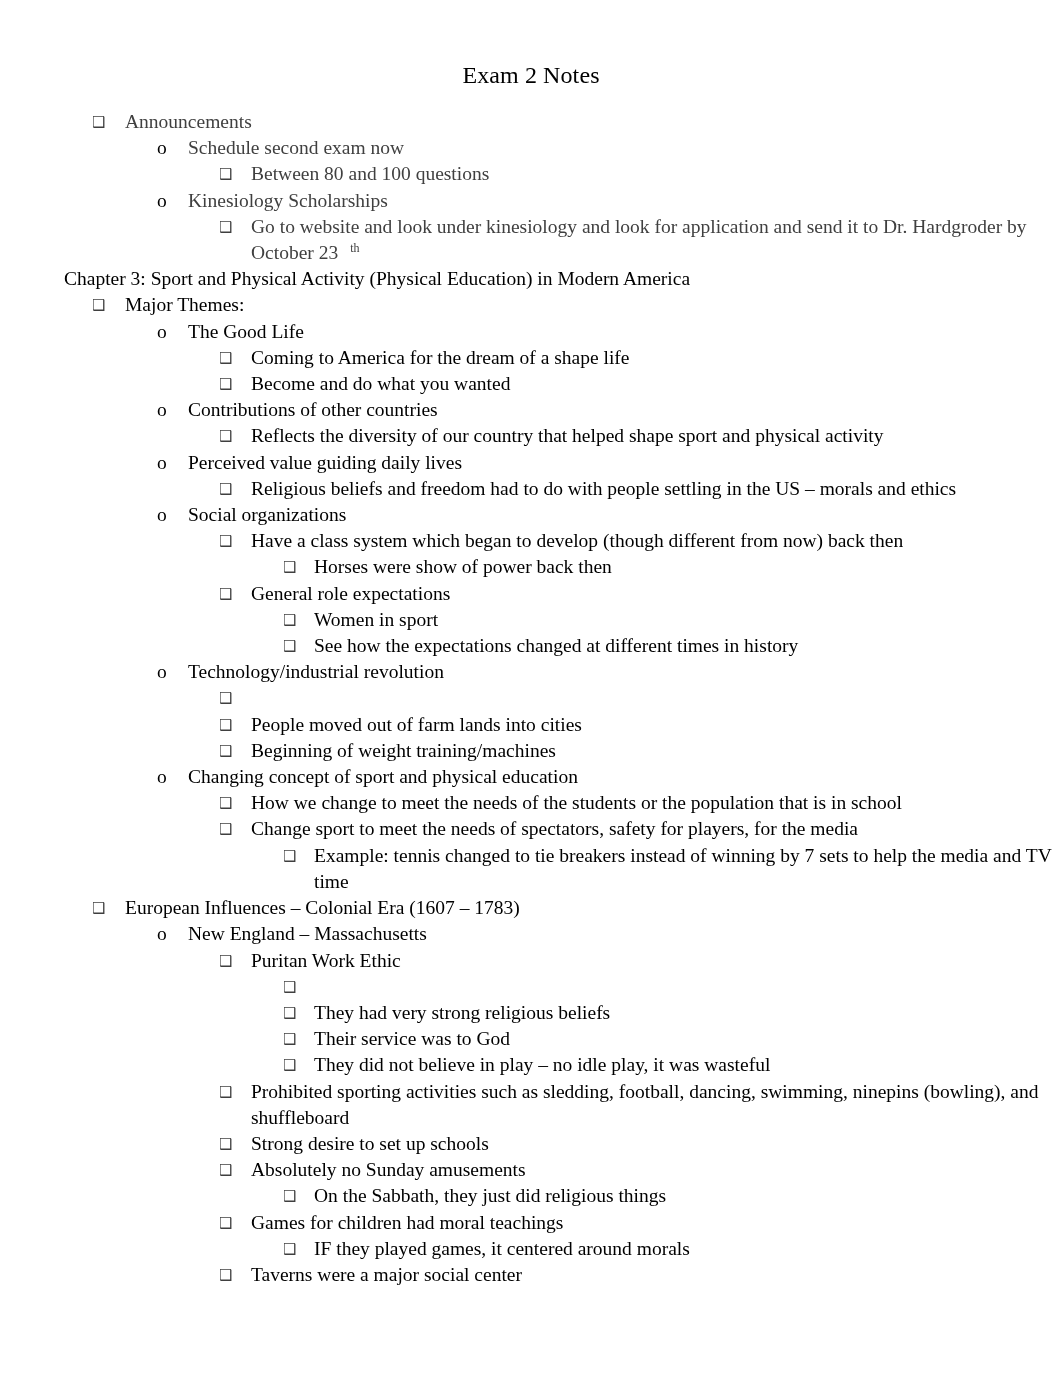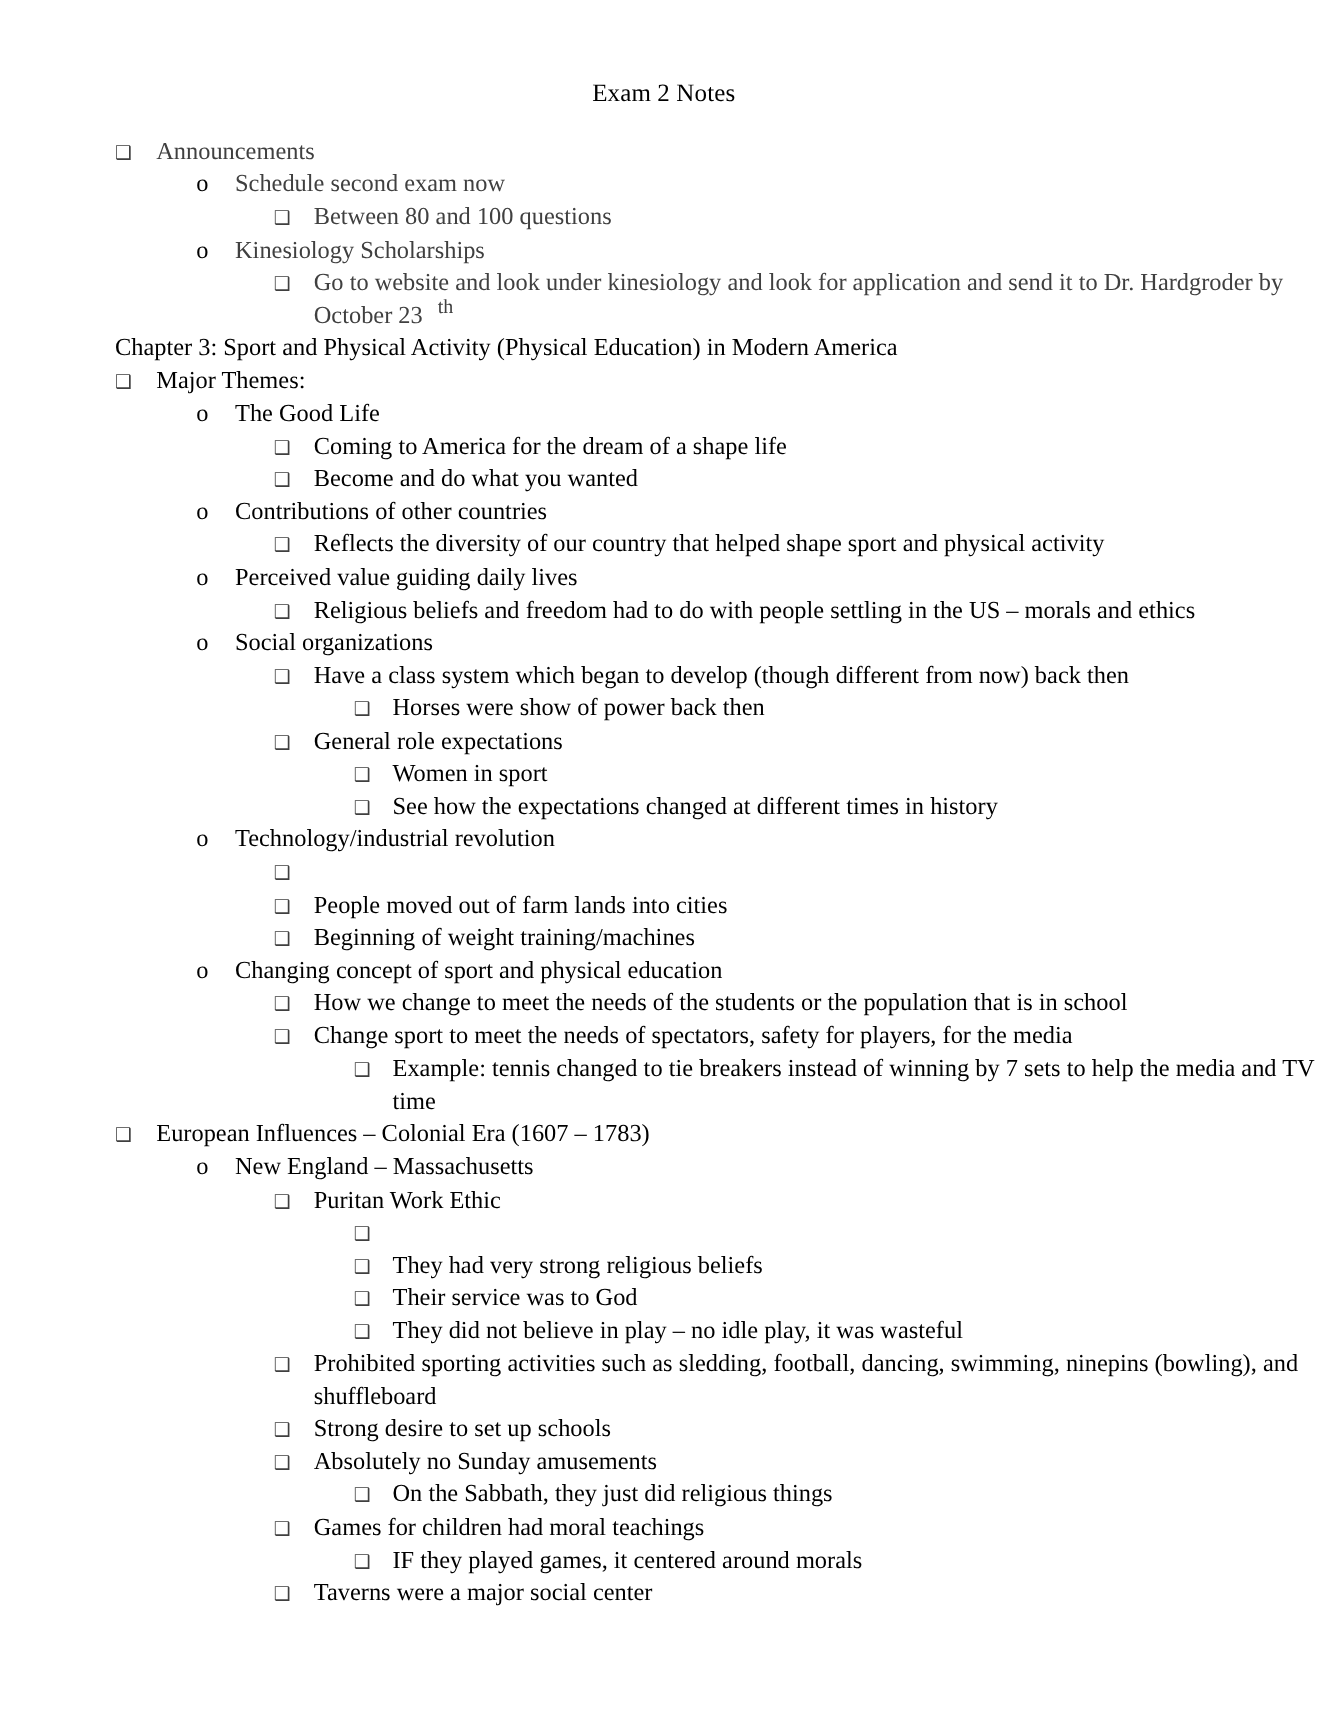--- a/index.html
+++ b/index.html
@@ -17,21 +17,21 @@
   .page {
     position: relative;
     width: 1062px;
     height: 1377px;
     box-sizing: border-box;
     padding: 0;
     overflow: hidden;
   }
   .doc-title {
     text-align: center;
-    font-size: 20px;
+    font-size: 24px;
     line-height: 26px;
     margin: 0;
     padding-top: 62px;
     font-weight: normal;
     letter-spacing: 0.1px;
   }
   .body-block {
     margin-top: 21px;
   }
 
@@ -56,39 +56,39 @@
     color: #000000;
     font-family: "Liberation Serif", serif;
     font-size: 19.5px;
   }
   .row .txt {
     flex: 1 1 auto;
     padding-right: 10px;
   }
 
   
-  .lvl0 { padding-left: 92px; }
+  .lvl0 { padding-left: 64px; }
   .lvl0 .txt { padding-left: 0; }
 
   .lvl1 { padding-left: 92px; }
   .lvl1 .marker { width: 33px; }
 
   .lvl2 { padding-left: 157px; }
   .lvl2 .marker { width: 31px; }
 
   .lvl3 { padding-left: 219px; }
   .lvl3 .marker { width: 32px; }
 
   .lvl4 { padding-left: 283px; }
   .lvl4 .marker { width: 31px; }
 
   .red { color: #404040; }
 
   .sup {
-    font-size: 16px;
+    font-size: 12px;
     vertical-align: super;
     line-height: 0;
     font-family: Liberation Serif, serif;
   }
   .sup-gap {
     display: inline-block;
     width: 12px;
   }
 </style>
 </head>

